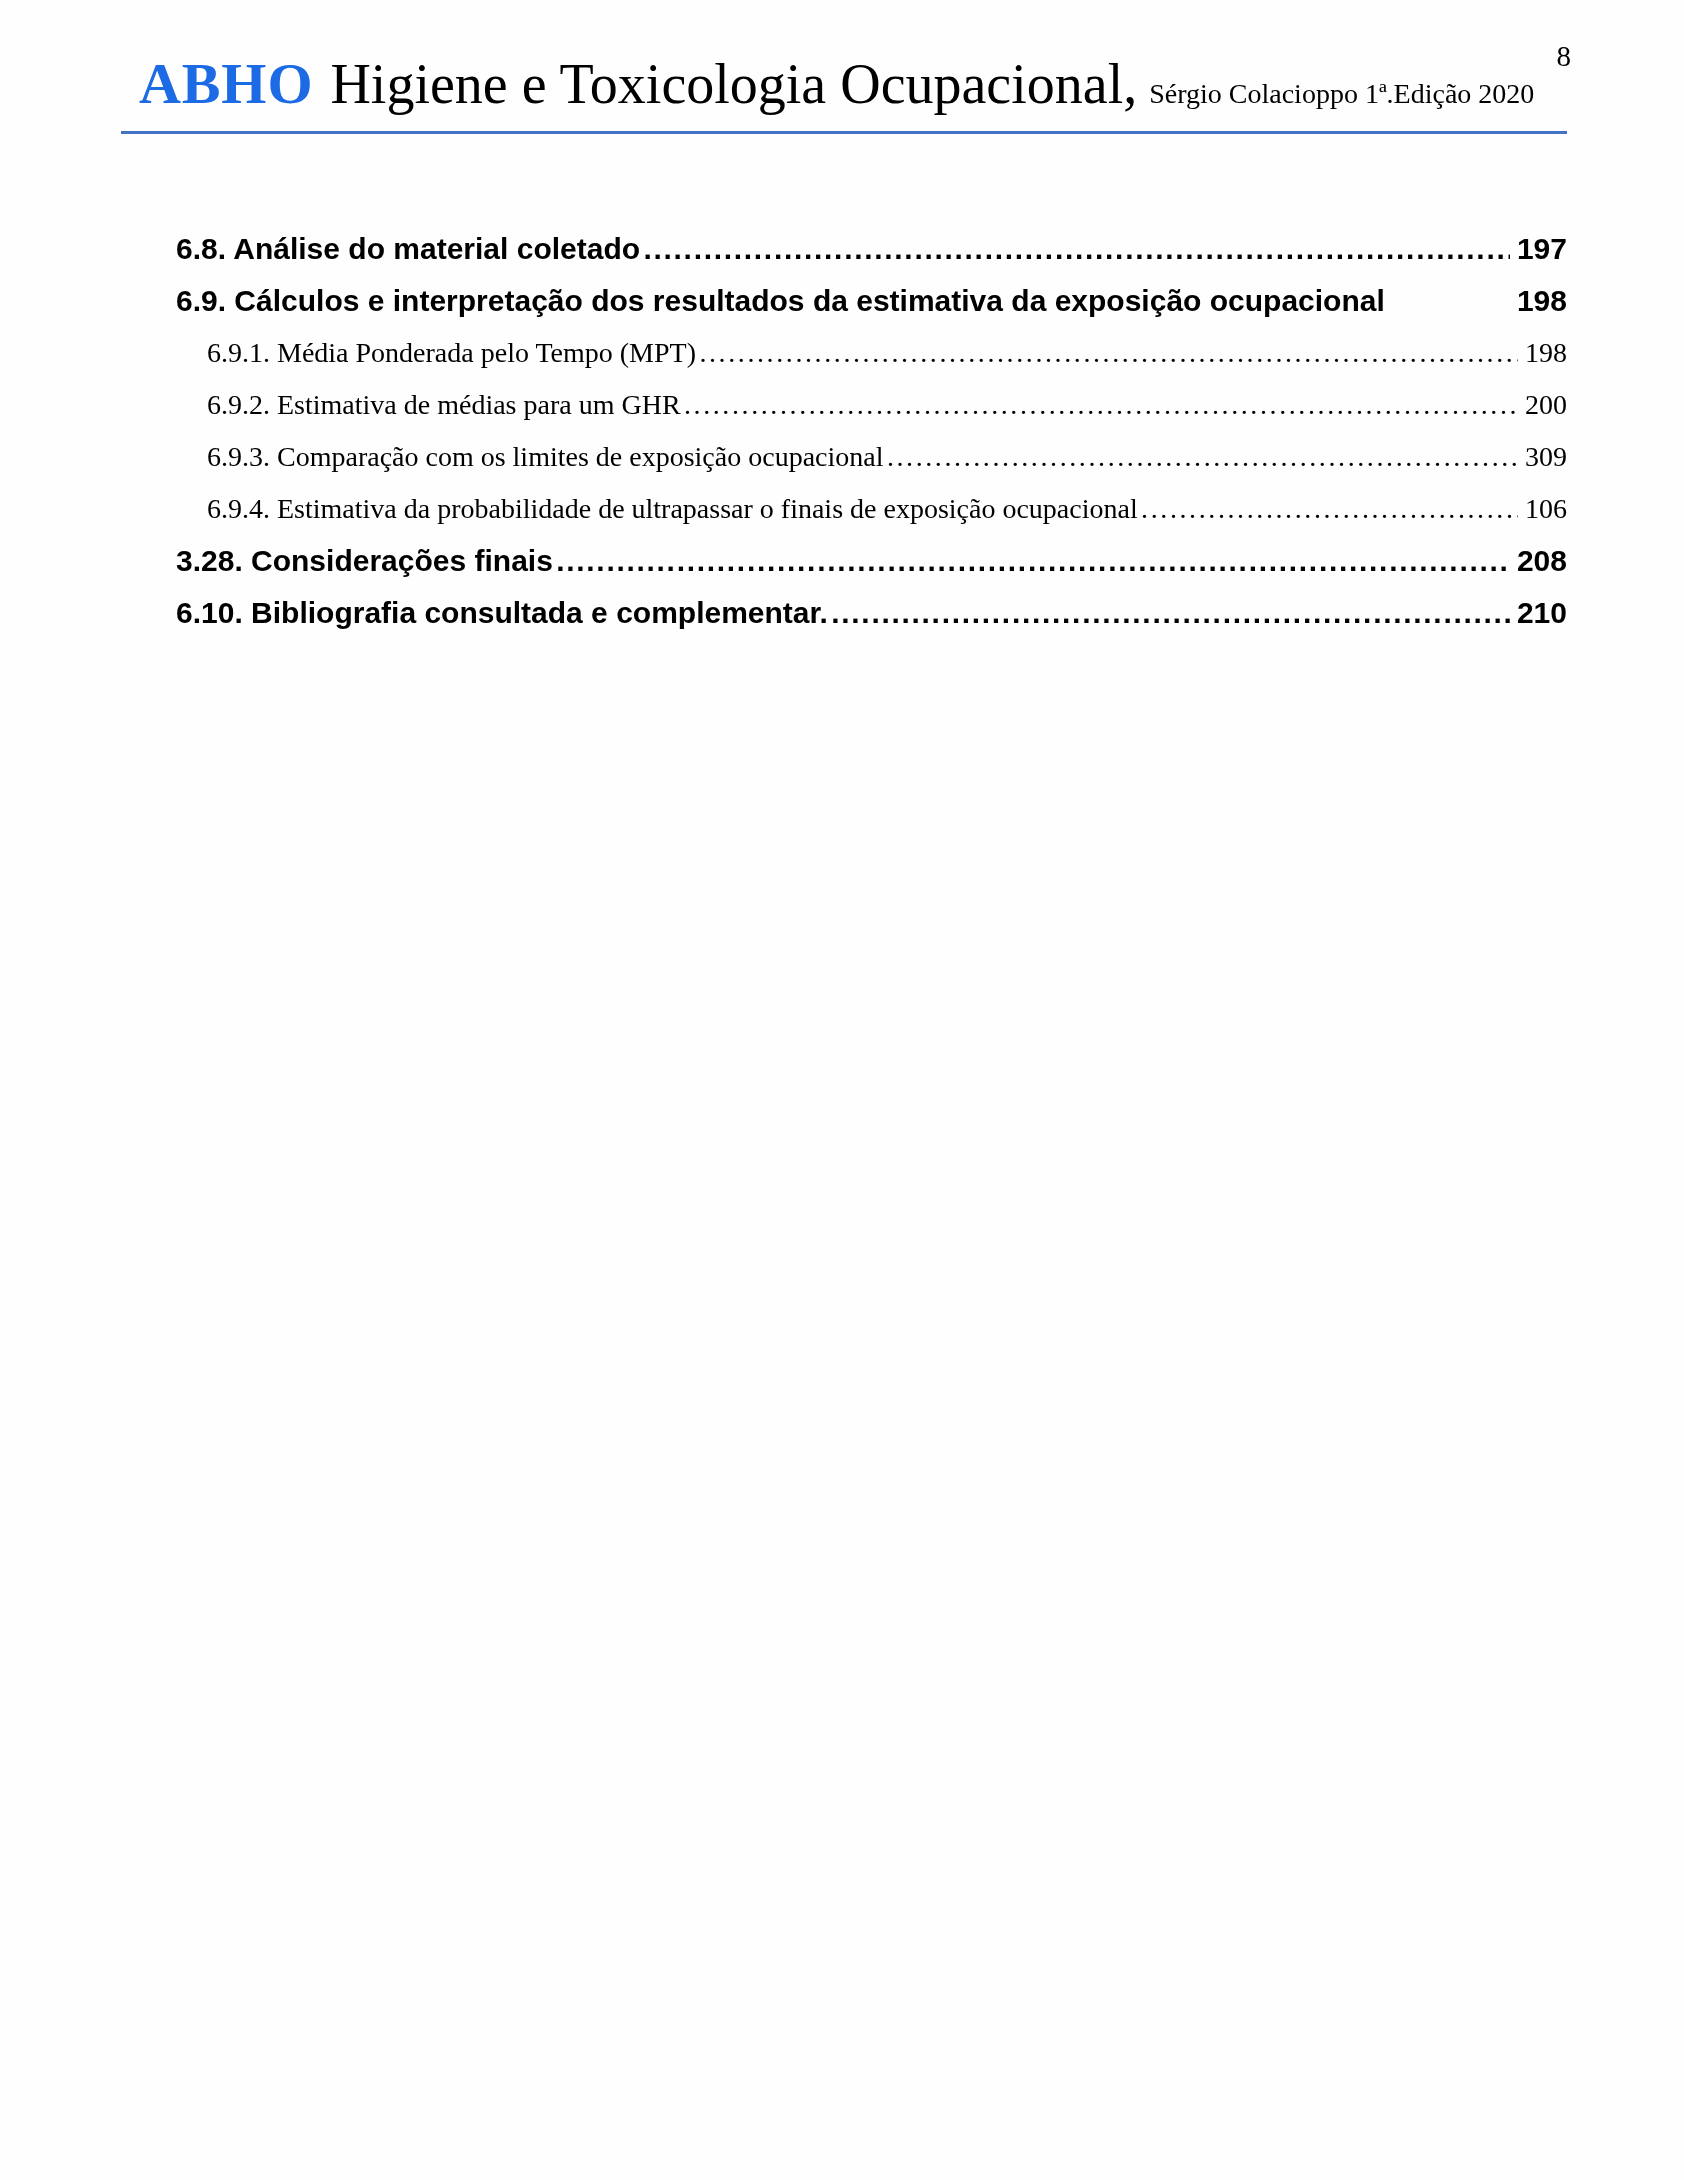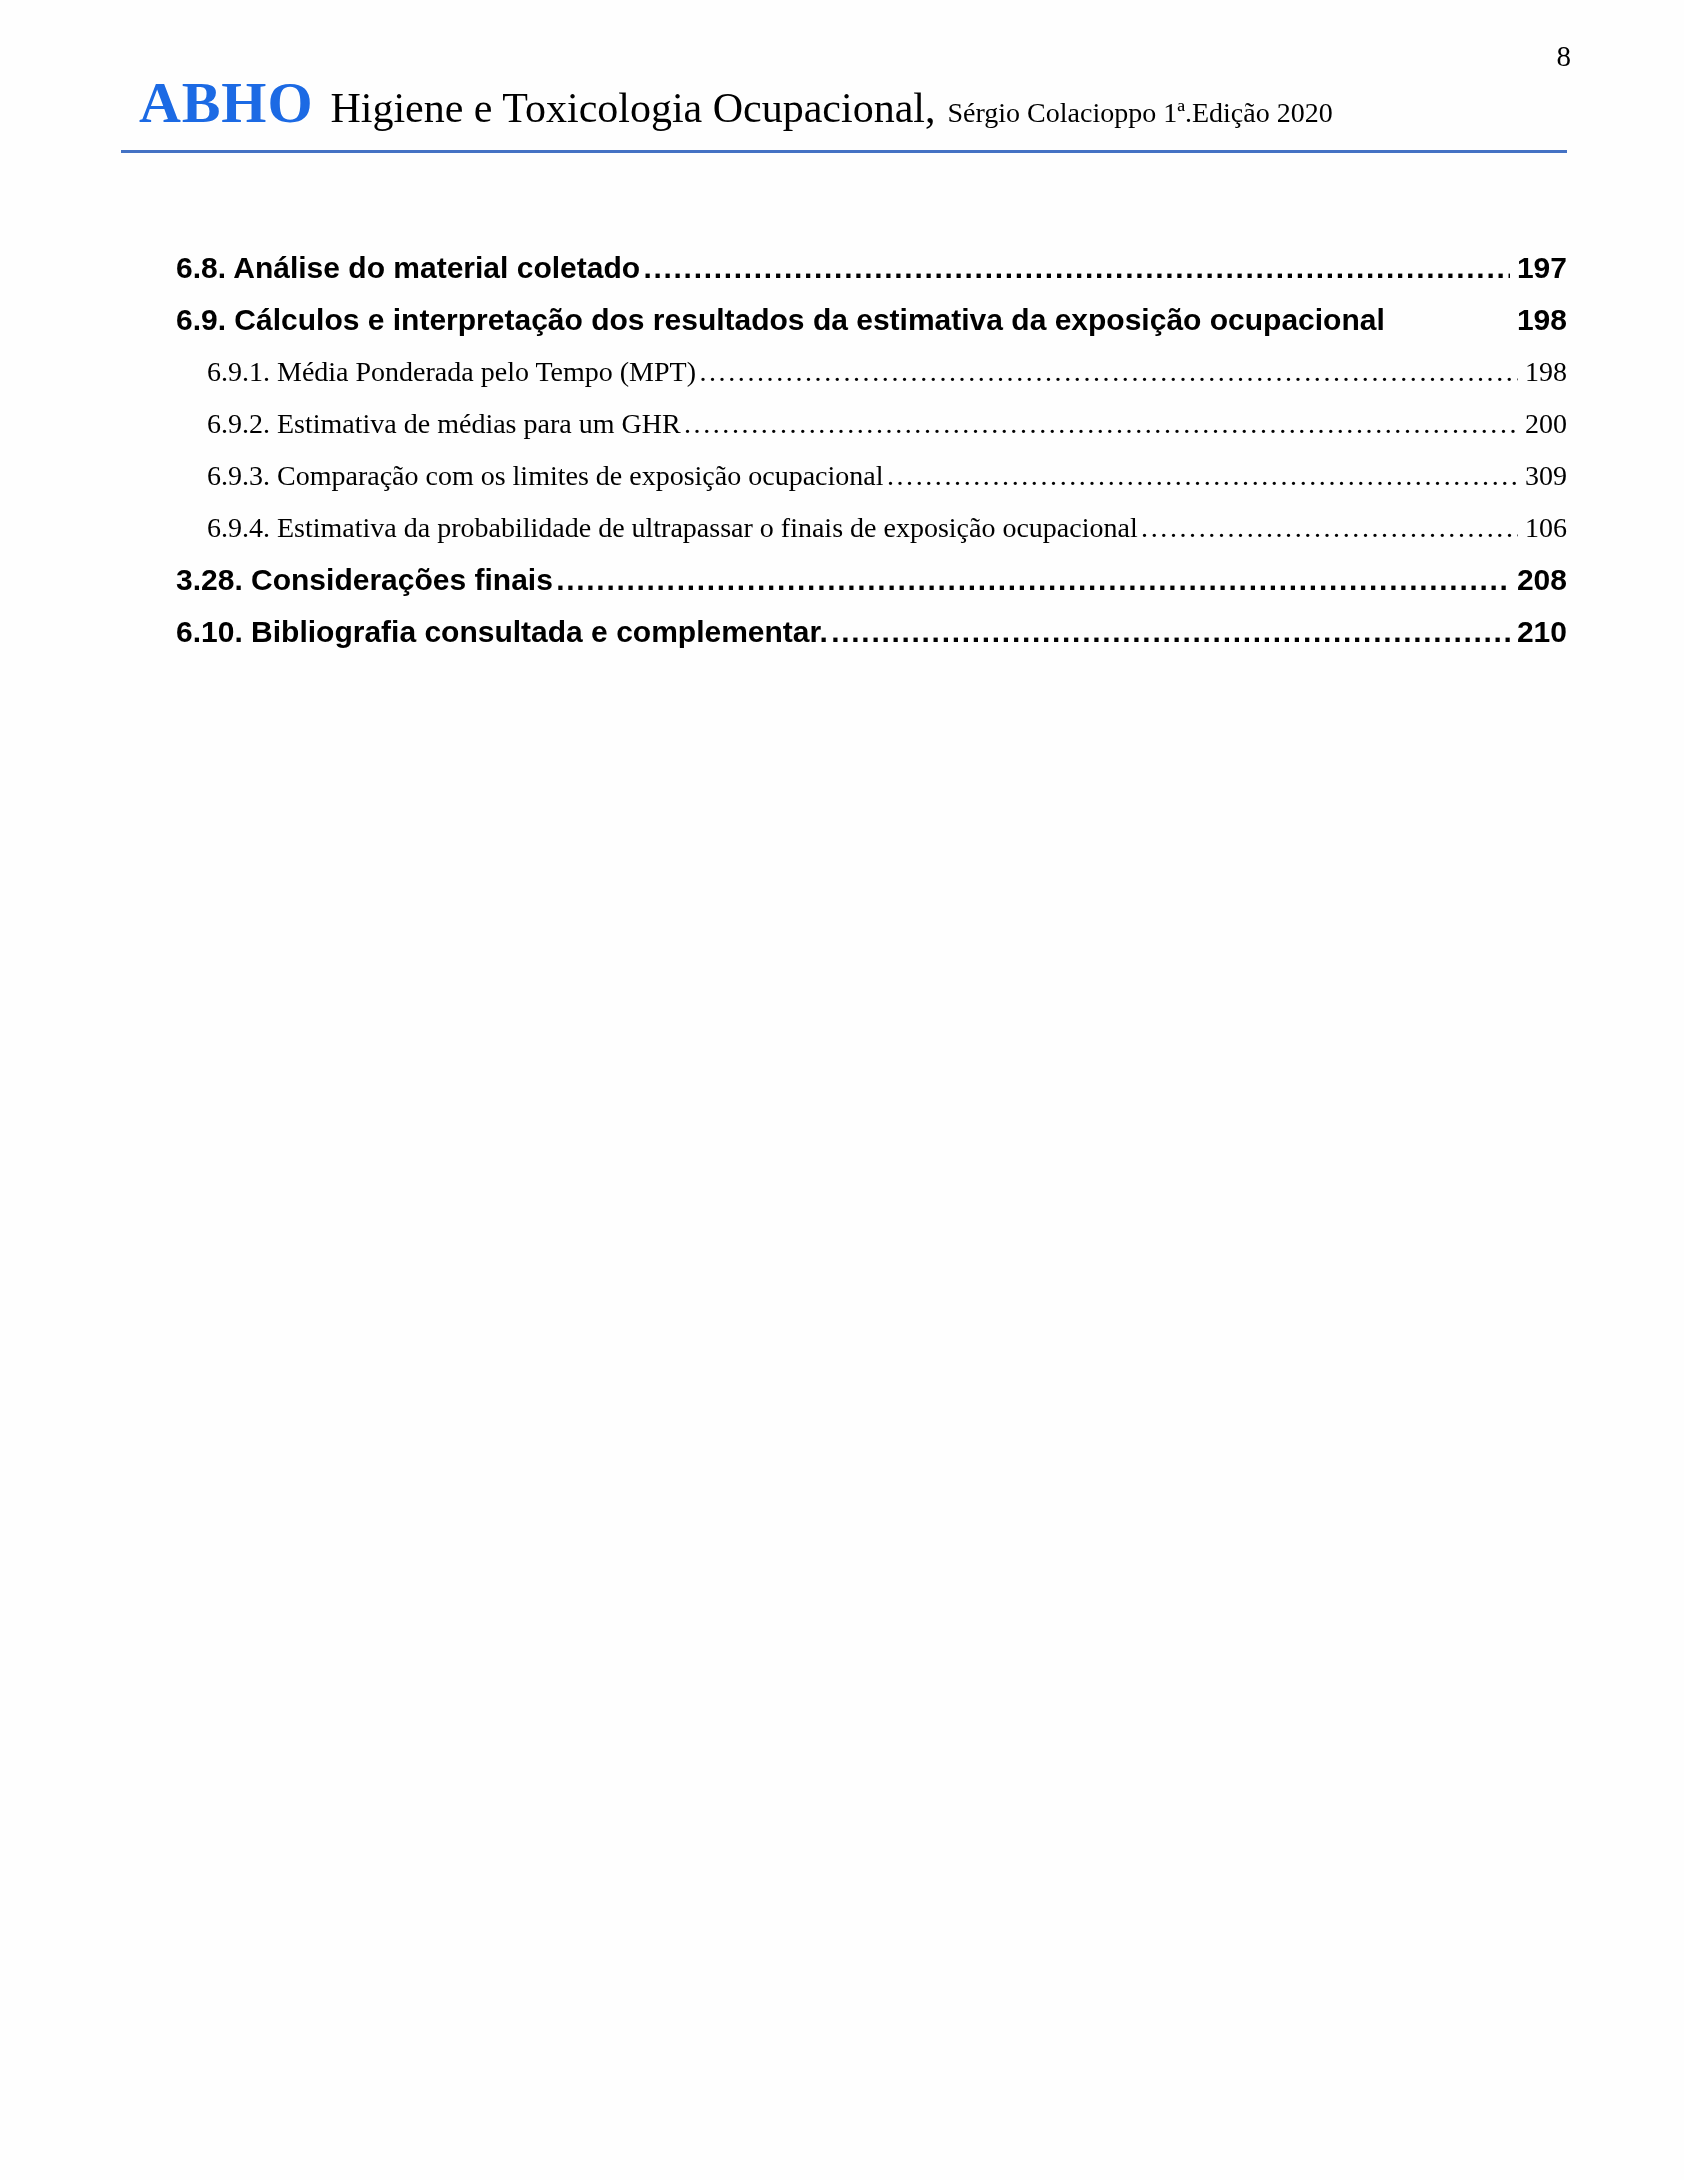--- a/index.html
+++ b/index.html
@@ -30,37 +30,37 @@
     position: absolute;
     top: 41px;
     right: 114px;
     font-family: "Liberation Serif", serif;
     font-size: 29px;
     line-height: 1.1;
     color: var(--text-color);
   }
   
   .doc-header {
-    padding-top: 69px;
+    padding-top: 50px;
     padding-left: 18px; 
     display: flex;
     align-items: baseline;
     white-space: nowrap;
   }
   .logo {
     font-family: "Liberation Serif", serif;
     font-weight: 700;
     font-size: 58px;
     letter-spacing: 0.9px;
     color: var(--brand-blue);
   }
   .header-title {
     margin-left: 17px;
     font-family: "Liberation Serif", serif;
-    font-size: 42px;
+    font-size: 56px;
     color: var(--text-color);
   }
   .header-subtitle {
     margin-left: 12px;
     font-family: "Liberation Serif", serif;
     font-size: 28px;
     color: var(--text-color);
   }
   .header-rule {
     margin-top: 13.6px;

